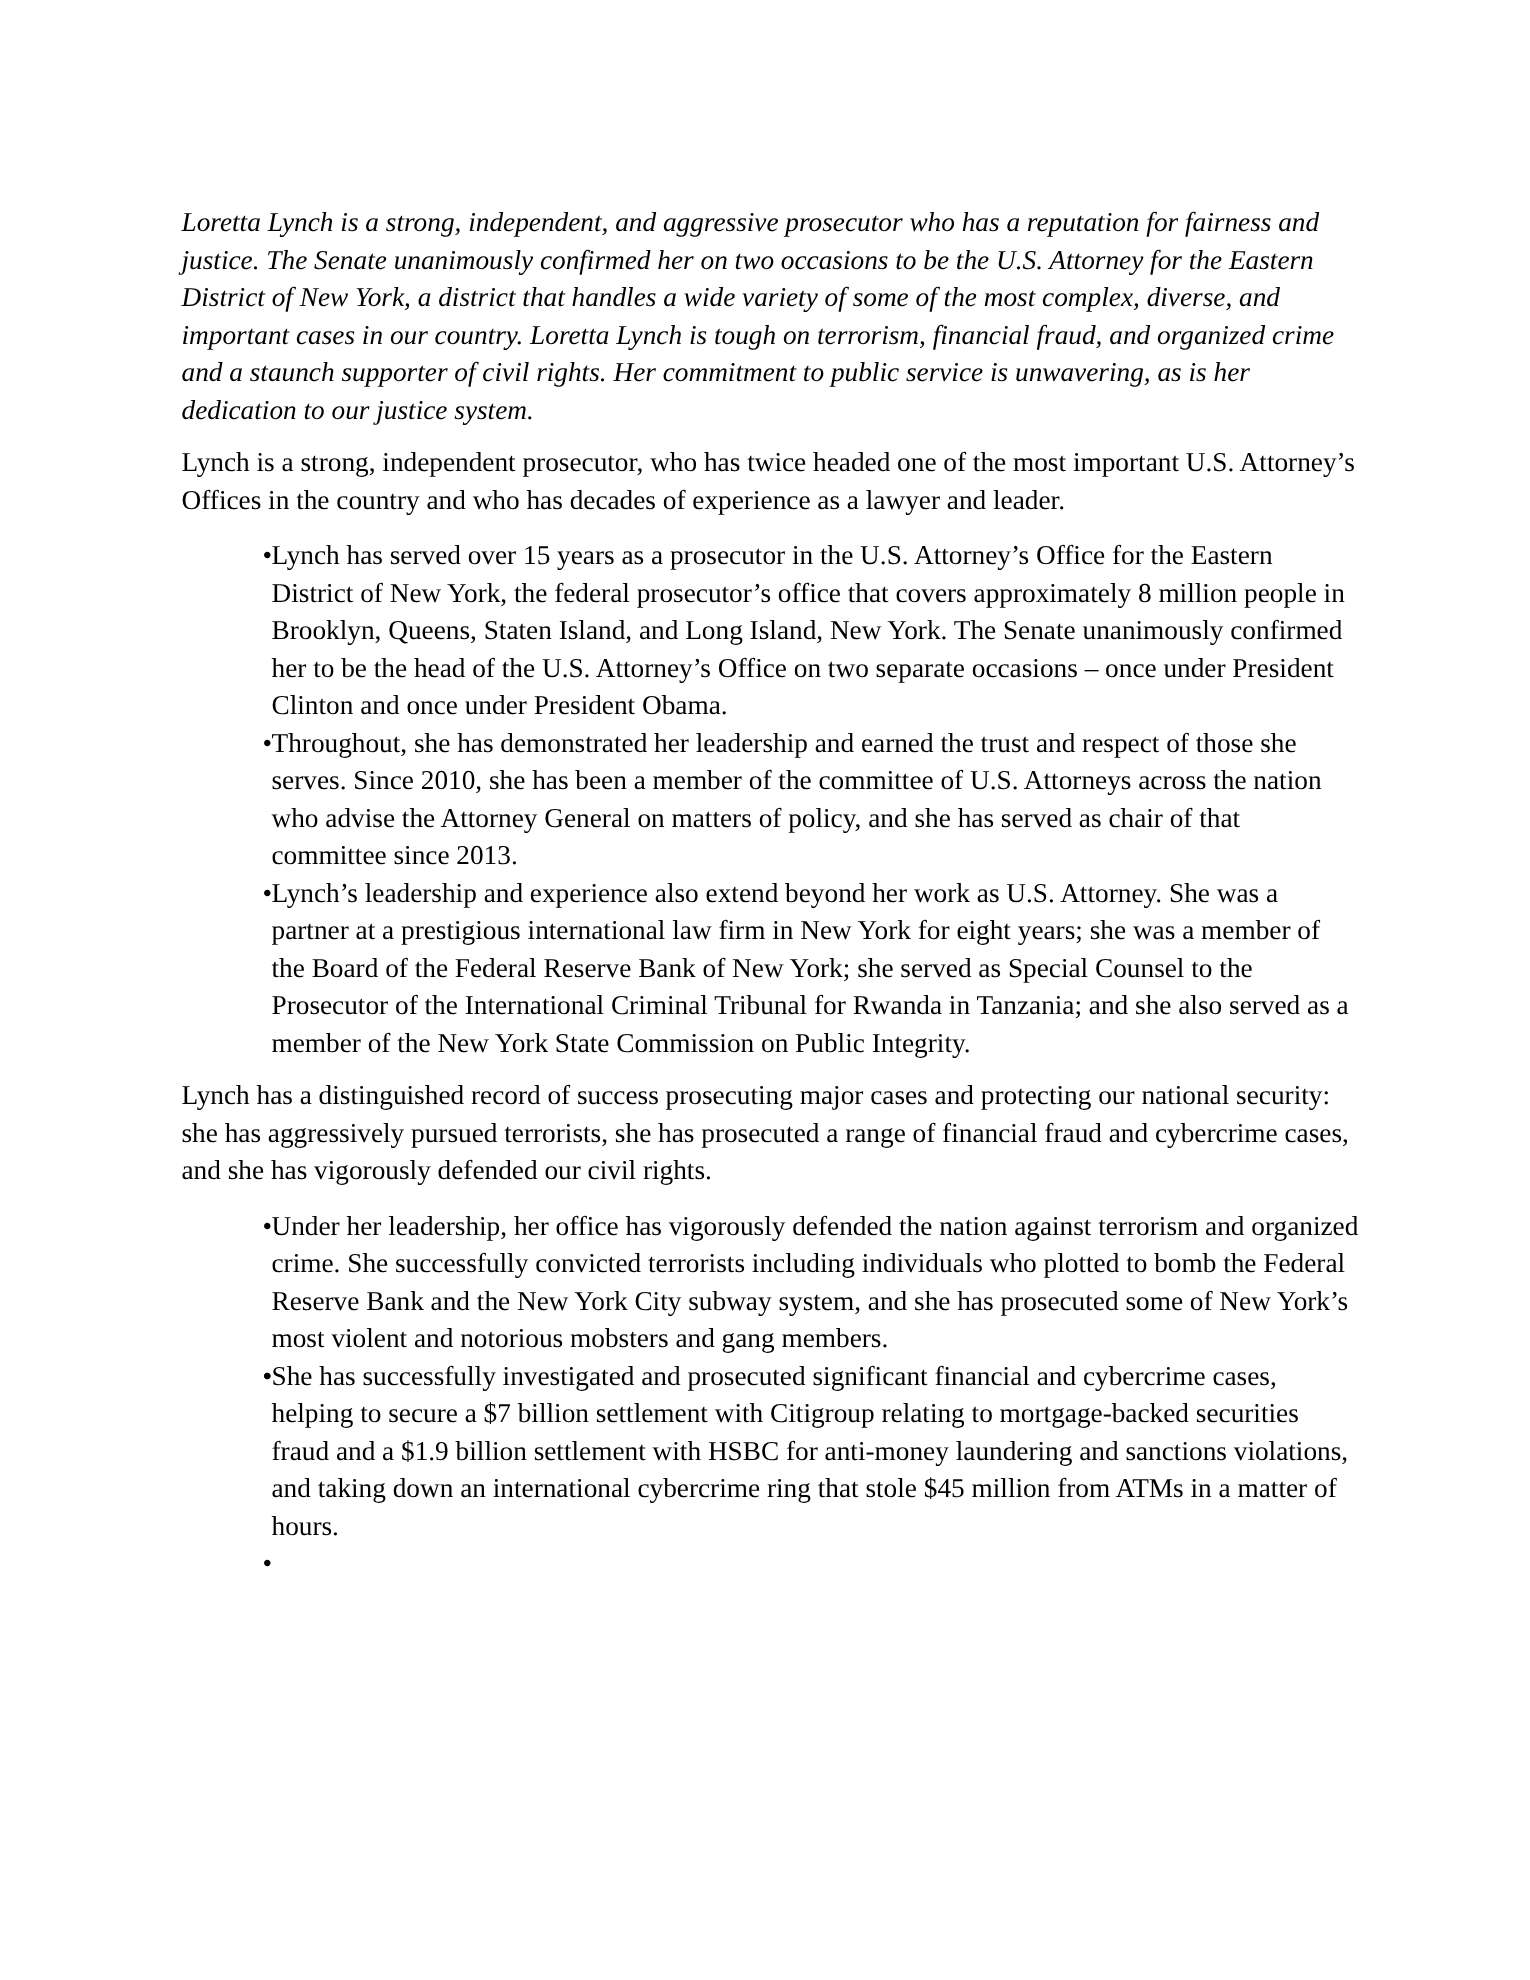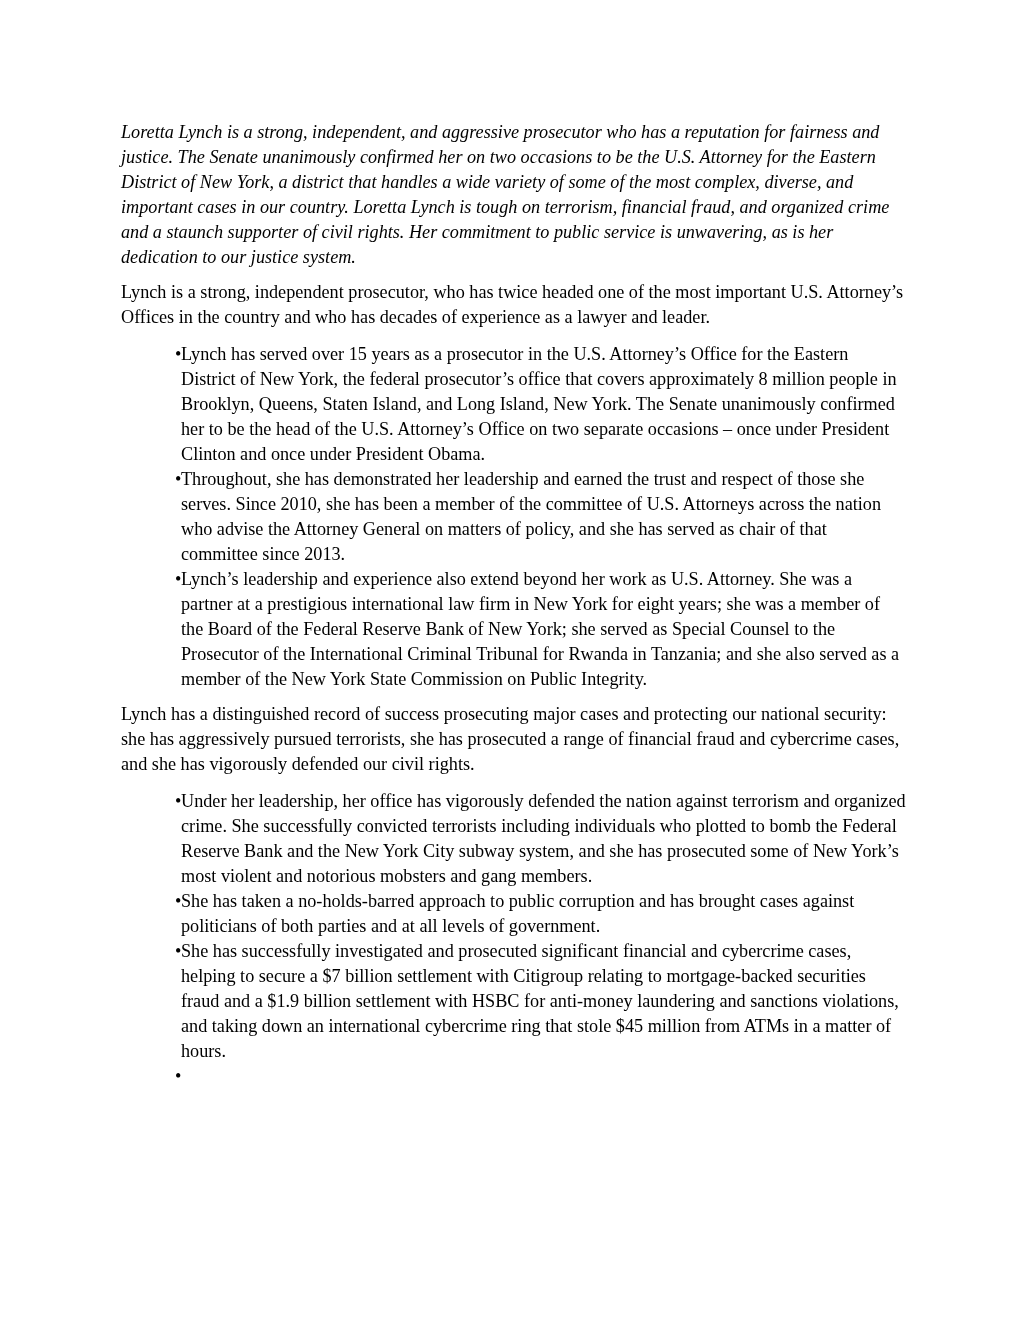--- a/index.html
+++ b/index.html
@@ -19,21 +19,21 @@
       width: 785px;
     }
     .title {
       text-align: center;
       font-weight: bold;
       margin: 0 0 4px 0;
       height: 25px;
     }
     .intro {
       font-style: italic;
-      margin: 0 0 10px 0;
+      margin: 16px 0 10px 0;
     }
     .heading {
       font-weight: normal;
       margin: 0 0 12px 0;
     }
     ul.bullets {
       list-style: none;
       margin: 0 0 10px 0;
       padding: 0;
     }
@@ -77,21 +77,20 @@
 
   <section>
     <p class="heading">Lynch has a distinguished record of success prosecuting major cases and protecting our national security:  she has aggressively pursued terrorists, she has prosecuted a range of financial fraud and cybercrime cases, and she has vigorously defended our civil rights.</p>
     <ul class="bullets">
       <li>
         <span class="bullet">•</span>
         <span>Under her leadership, her office has vigorously defended the nation against terrorism and organized crime.  She successfully convicted terrorists including individuals who plotted to bomb the Federal Reserve Bank and the New York City subway system, and she has prosecuted some of New York’s most violent and notorious mobsters and gang members.</span>
       </li>
       <li>
         <span class="bullet">•</span>
-        <span>She has taken a no-holds-barred approach to public corruption and has brought cases against politicians of both parties and at all levels of government.</span>
       </li>
       <li>
         <span class="bullet">•</span>
         <span>She has successfully investigated and prosecuted significant financial and cybercrime cases, helping to secure a $7 billion settlement with Citigroup relating to mortgage-backed securities fraud and a $1.9 billion settlement with HSBC for anti-money laundering and sanctions violations, and taking down an international cybercrime ring that stole $45 million from ATMs in a matter of hours.</span>
       </li>
       <li>
         <span class="bullet">•</span>
       </li>
     </ul>
   </section>

